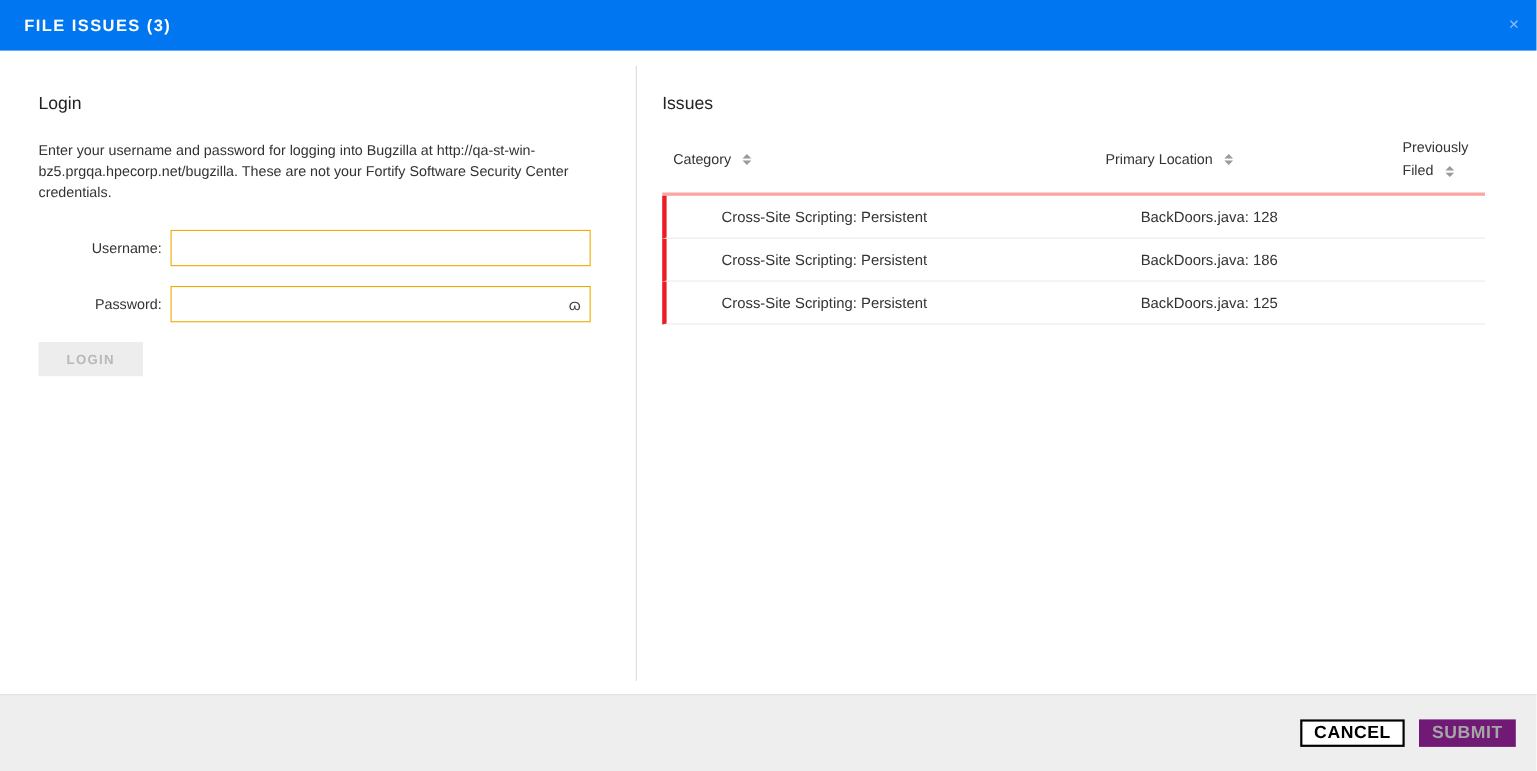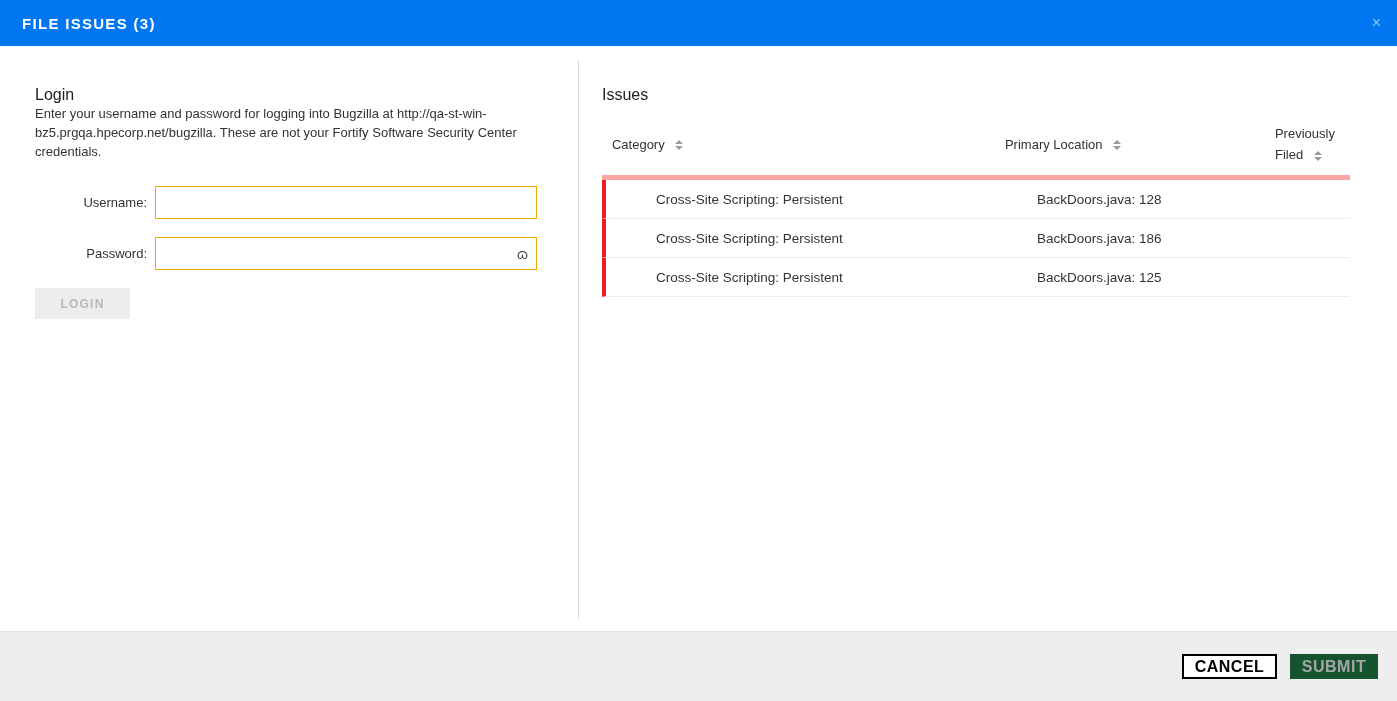--- a/index.html
+++ b/index.html
@@ -31,21 +31,21 @@
   }
 
   
   .main { flex: 1 1 auto; display: flex; min-height: 0; }
   .login-pane { flex: 0 0 578px; padding: 40px 26px 0 35px; }
   .divider { width: 1px; background: #dcdcdc; margin: 14px 0 12px; }
   .issues-pane { flex: 1 1 auto; padding: 40px 47px 0 23px; min-width: 0; }
   .pane-heading { font-size: 16px; font-weight: 400; color: #222; }
 
   
-  .login-desc { margin-top: 0; width: 505px; font-size: 13px; line-height: 19px; color: #333; }
+  .login-desc { margin-top: 23px; width: 505px; font-size: 13px; line-height: 19px; color: #333; }
   .form-row { display: flex; align-items: center; margin-top: 18px; }
   .form-row.first { margin-top: 25px; }
   .form-label { width: 112px; text-align: right; margin-right: 8px; font-size: 13px; color: #333; }
   .input-wrap { position: relative; }
   input.text {
     width: 382px; height: 33px;
     border: 1px solid var(--accent-input-border, #f0ab00);
     padding: 0 26px 0 10px;
     font-size: 13px;
     font-family: "Liberation Sans", sans-serif;
@@ -62,21 +62,21 @@
     width: 95px; height: 31px;
     background: #ededed; border: none;
     color: #b8b8b8; font-weight: bold; font-size: 12px; letter-spacing: 1.2px;
     font-family: "Liberation Sans", sans-serif;
   }
 
   
   .issues-table { margin-top: 13px; }
   .thead {
     display: flex; align-items: center;
-    border-bottom: 5px solid #fca5a5;
+    border-bottom: 3px solid #fca5a5;
     min-height: 54px; padding: 6px 0 10px;
   }
   .th { font-size: 13px; color: #333; cursor: pointer; }
   .th-cat { flex: 0 0 403px; padding-left: 10px; }
   .th-loc { flex: 0 0 262px; }
   .th-prev { flex: 1 1 auto; padding-left: 8px; line-height: 21px; }
   .sort {
     display: inline-flex; flex-direction: column; gap: 2px;
     margin-left: 7px; vertical-align: middle;
   }
@@ -103,21 +103,21 @@
     background: var(--footer-bg, #eeeeee);
     border-top: 1px solid #e2e2e2;
     display: flex; align-items: center; justify-content: flex-end;
     gap: 13px; padding-right: 19px;
   }
   .btn {
     height: 25px; font-weight: bold; font-size: 16px; letter-spacing: .5px;
     font-family: Liberation Sans, sans-serif; cursor: pointer;
   }
   .btn-cancel { width: 95px; background: #fff; border: 2px solid #000; color: #000; }
-  .btn-submit { width: 88px; background: #14532d; border: none; color: #a6a6a6; cursor: default; }
+  .btn-submit { width: 88px; background: #701a75; border: none; color: #a6a6a6; cursor: default; }
 </style>
 </head>
 <body>
 
 <div class="dialog">
 
   <header class="dlg-header">
     <span class="dlg-title">FILE ISSUES (3)</span>
     <span class="close">×</span>
   </header>

